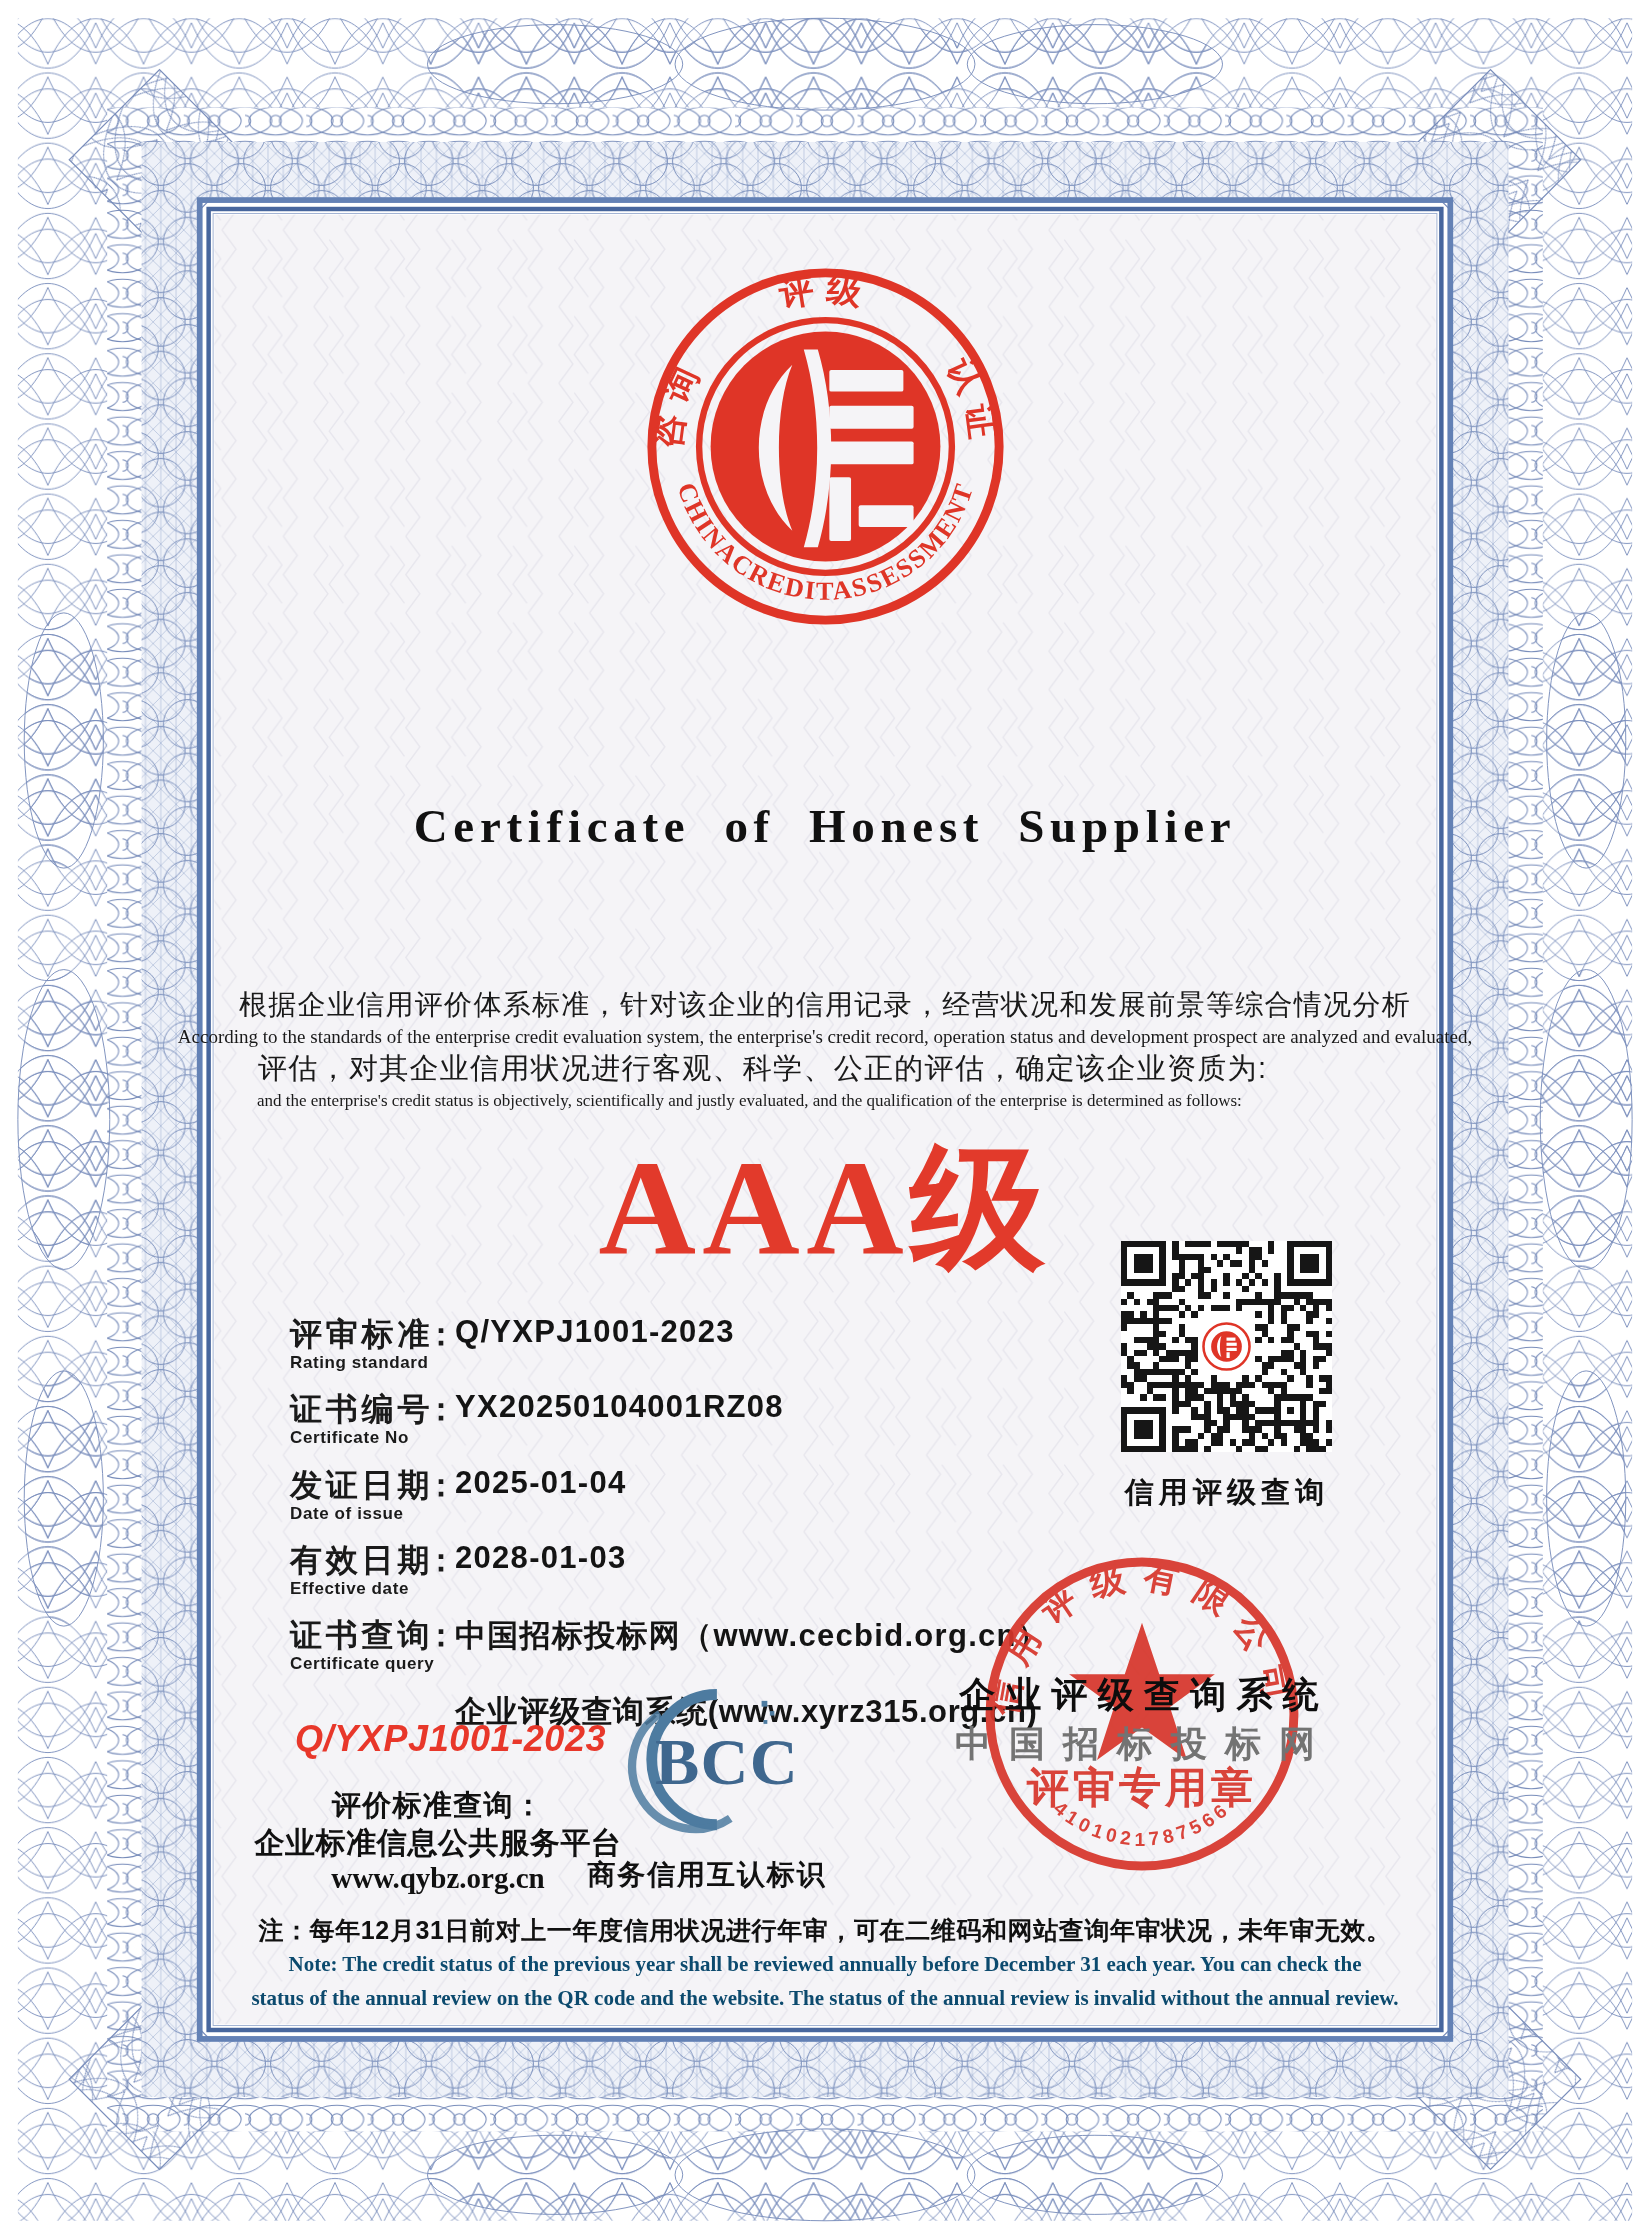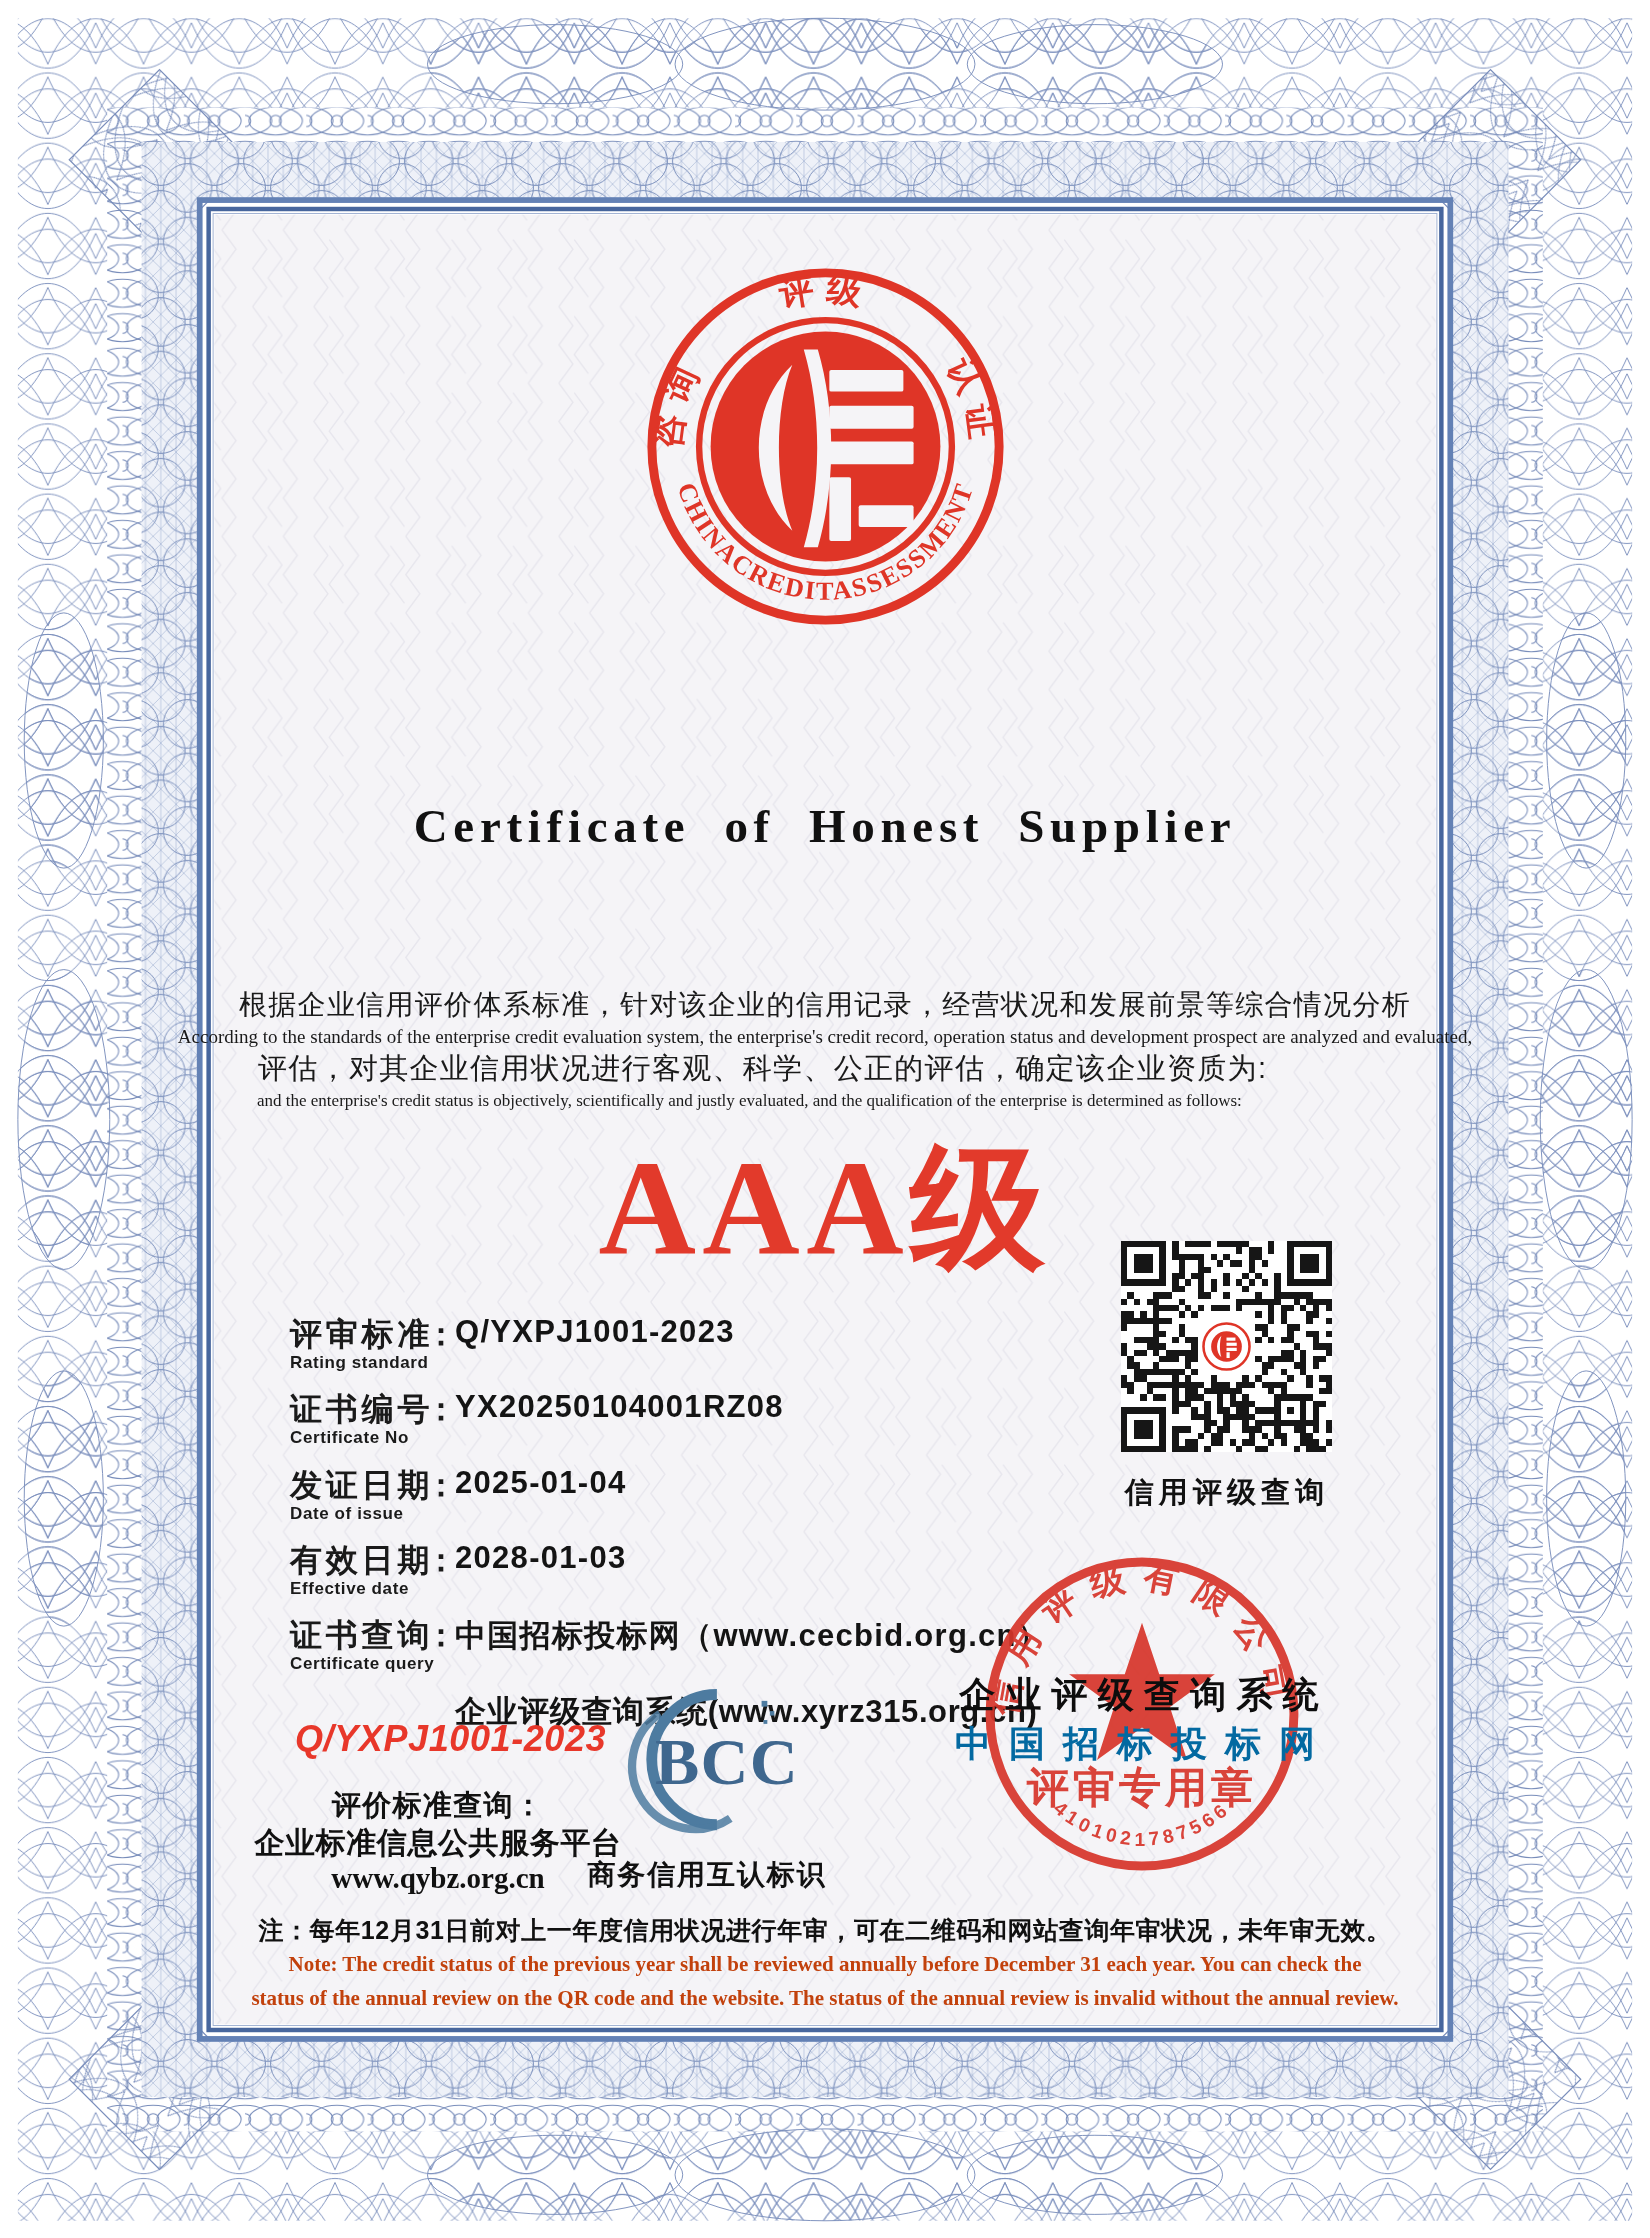--- a/index.html
+++ b/index.html
@@ -39,25 +39,25 @@
   .std-no{left:295px;top:1718px;font-size:36px;font-weight:900;font-style:italic;color:#e8372a;letter-spacing:0.6px;}
   .std-query{left:438px;transform:translateX(-50%);top:1786px;font-size:29px;font-weight:700;color:#111;letter-spacing:1.3px;}
   .std-platform{left:438px;transform:translateX(-50%);top:1823px;font-size:30px;font-weight:700;color:#111;letter-spacing:0.6px;}
   .std-url{left:438px;transform:translateX(-50%);top:1862px;font-size:29px;font-weight:700;color:#111;
            font-family:"Liberation Serif", serif;}
 
   .bcc-label{left:707px;transform:translateX(-50%);top:1856px;font-size:28px;font-weight:700;color:#111;letter-spacing:1.9px;}
 
   .stamp-overlay1{left:1144px;transform:translateX(-50%);top:1671px;font-size:36px;font-weight:700;color:#0d0d0d;
                   letter-spacing:10.2px;font-family:"Liberation Serif", serif;white-space:nowrap;}
-  .stamp-overlay2{left:1144px;transform:translateX(-50%);top:1720px;font-size:36px;font-weight:700;color:#0369a1;
+  .stamp-overlay2{left:1144px;transform:translateX(-50%);top:1720px;font-size:36px;font-weight:700;color:#737373;
                   letter-spacing:18px;font-family:"Liberation Serif", serif;white-space:nowrap;}
 
   .note-cn{top:1914px;font-size:25px;font-weight:600;color:#111;letter-spacing:0.6px;}
-  .note-en{font-size:21px;color:#c2410c;font-family:"Liberation Serif", serif;font-weight:600;}
+  .note-en{font-size:21px;color:#0c4a6e;font-family:"Liberation Serif", serif;font-weight:600;}
   .note-en1{top:1952px;}
   .note-en2{top:1986px;}
 </style>
 </head>
 <body>
 
 <div class="page">
 
   <svg id="border-art" width="1650" height="2239" viewBox="0 0 2586 3508" xmlns="http://www.w3.org/2000/svg">
     <defs>

